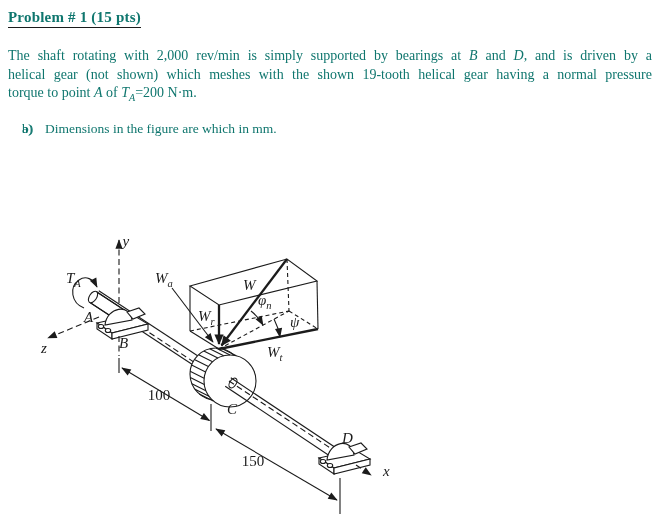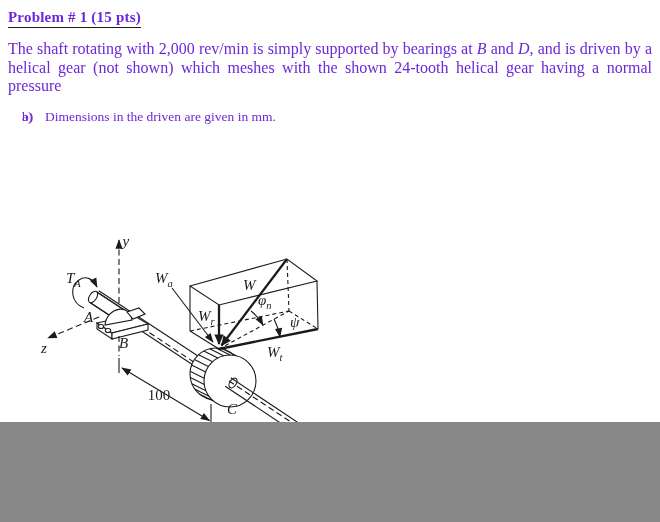--- a/index.html
+++ b/index.html
@@ -1,21 +1,21 @@
 <!DOCTYPE html>
 <html><head>
 <meta charset="utf-8">
 <style>
   html,body{margin:0;padding:0;background:#888;}
-  .page{position:relative;width:660px;height:422px;background:#ffffff;overflow:hidden;
-        font-family:"Liberation Serif",serif;color:#6d28d9;}
+  .page{position:relative;width:660px;height:522px;background:#ffffff;overflow:hidden;
+        font-family:"Liberation Serif",serif;color:#0f766e;}
   .doc{position:absolute;left:0;top:0;right:0;padding:8px 8px 0 8px;}
   .title{display:inline-block;font-size:15px;font-weight:bold;border-bottom:1.7px solid #1b1b1b;
          padding-bottom:1px;letter-spacing:0.2px;}
-  .para{margin-top:12px;font-size:16px;line-height:18.6px;}
+  .para{margin-top:19px;font-size:14px;line-height:18.6px;}
   .p-line{text-align:justify;text-align-last:justify;}
   .p-line.lastline{text-align-last:auto;}
   .items{margin-top:12px;font-size:13.5px;line-height:17.4px;}
   .item-line{position:relative;padding-left:37px;}
   .item-line .marker{position:absolute;left:14px;top:0;}
   .item-line.just{text-align:justify;text-align-last:justify;}
   .it{font-style:italic;}
   .sb{vertical-align:sub;font-size:0.72em;}
   svg.fig{position:absolute;left:0;top:0;}
   .ln{stroke:#1b1b1b;stroke-width:1.1;fill:none;}
@@ -30,32 +30,33 @@
 </head>
 <body>
 
 <div class="page">
 
   <div class="doc">
     <div class="title">Problem # 1 (15 pts)</div>
 
     <div class="para">
       <div class="p-line">The shaft rotating with 2,000 rev/min is simply supported by bearings at <span class="it">B</span> and <span class="it">D</span>, and is driven by a</div>
-      <div class="p-line">helical gear (not shown) which meshes with the shown 24-tooth helical gear having a normal pressure</div>
+      <div class="p-line">helical gear (not shown) which meshes with the shown 19-tooth helical gear having a normal pressure</div>
+      <div class="p-line lastline">torque to point <span class="it">A</span> of <span class="it">T</span><span class="it sb">A</span>=200 N·m.</div>
     </div>
 
     <div class="items">
       <div class="item-line">
         <span class="marker">a)</span>
       </div>
       <div class="item-line just">
         <span class="marker">b)</span>
       </div>
       <div class="item-line">
-        <span>Dimensions in the driven are given in mm.</span>
+        <span>Dimensions in the figure are which in mm.</span>
       </div>
     </div>
   </div>
 
   <svg class="fig" width="660" height="522" viewBox="0 0 660 522">
     <defs>
       <marker id="ah" markerUnits="userSpaceOnUse" markerWidth="11" markerHeight="9" refX="9.2" refY="4.5" orient="auto-start-reverse">
         <path d="M0.5,0.9 L10,4.5 L0.5,8.1 Z" fill="#1b1b1b"></path>
       </marker>
       <marker id="ahb" markerUnits="userSpaceOnUse" markerWidth="12" markerHeight="11" refX="10" refY="5.5" orient="auto">

